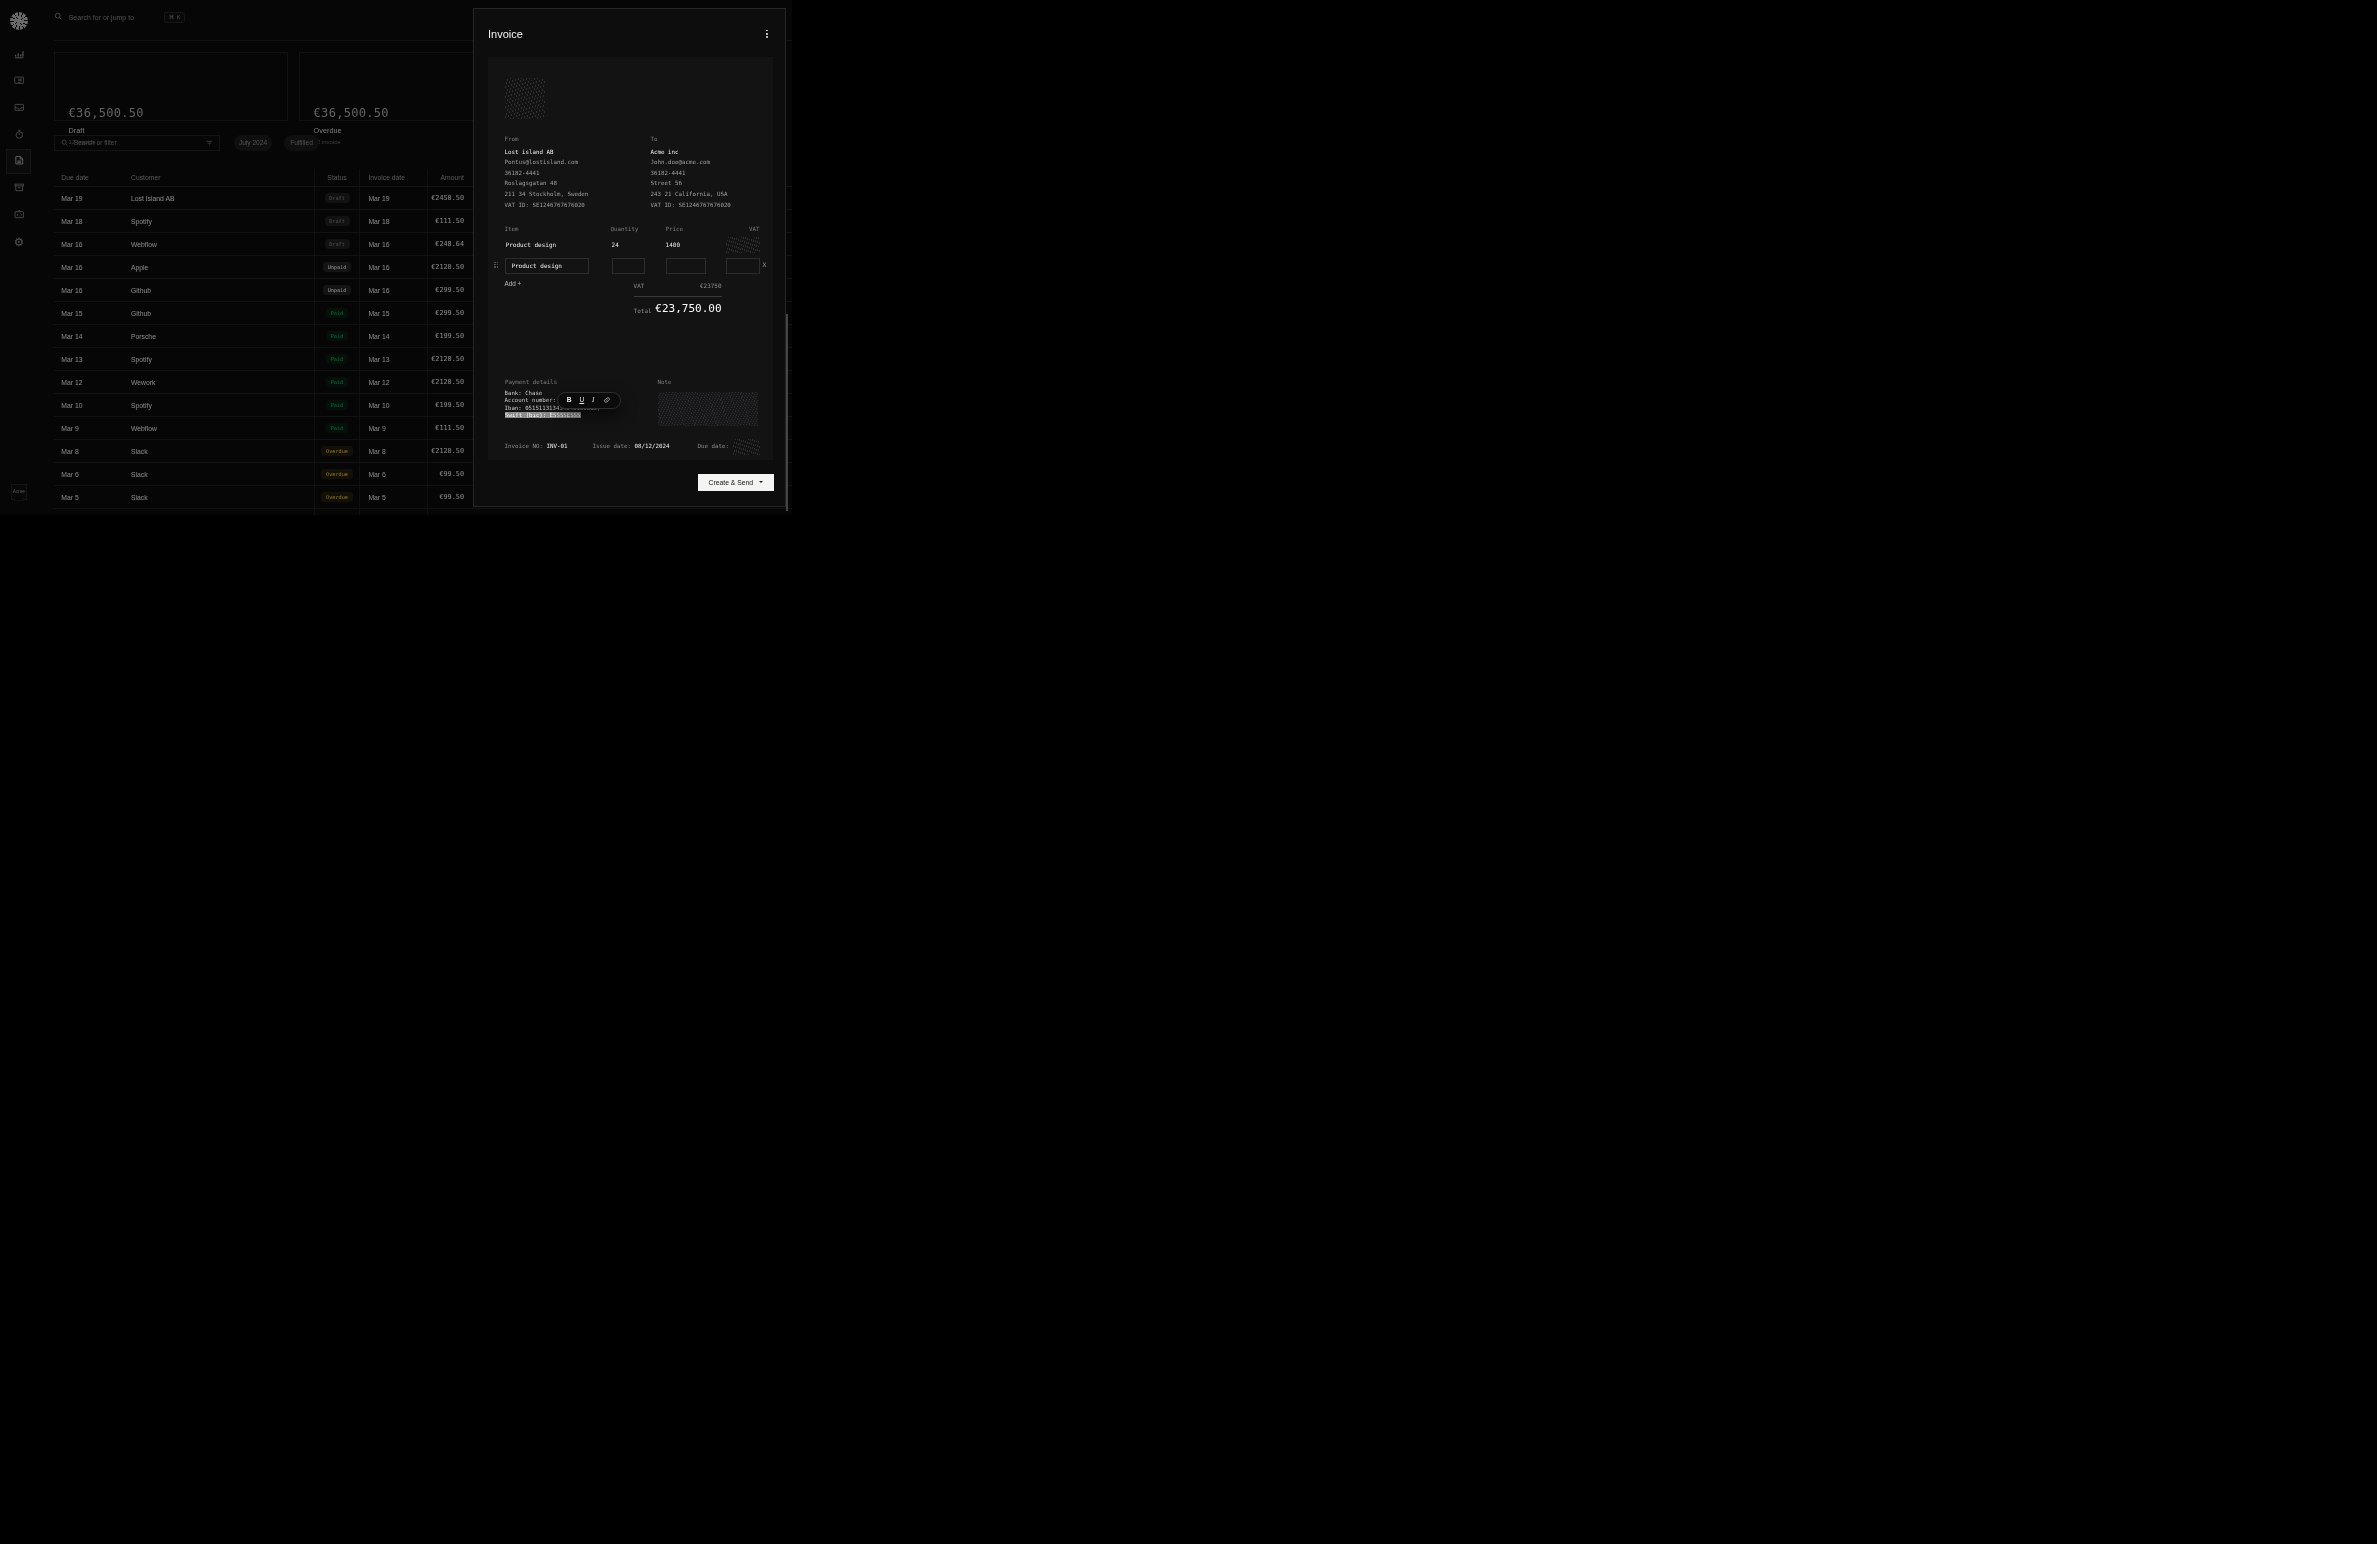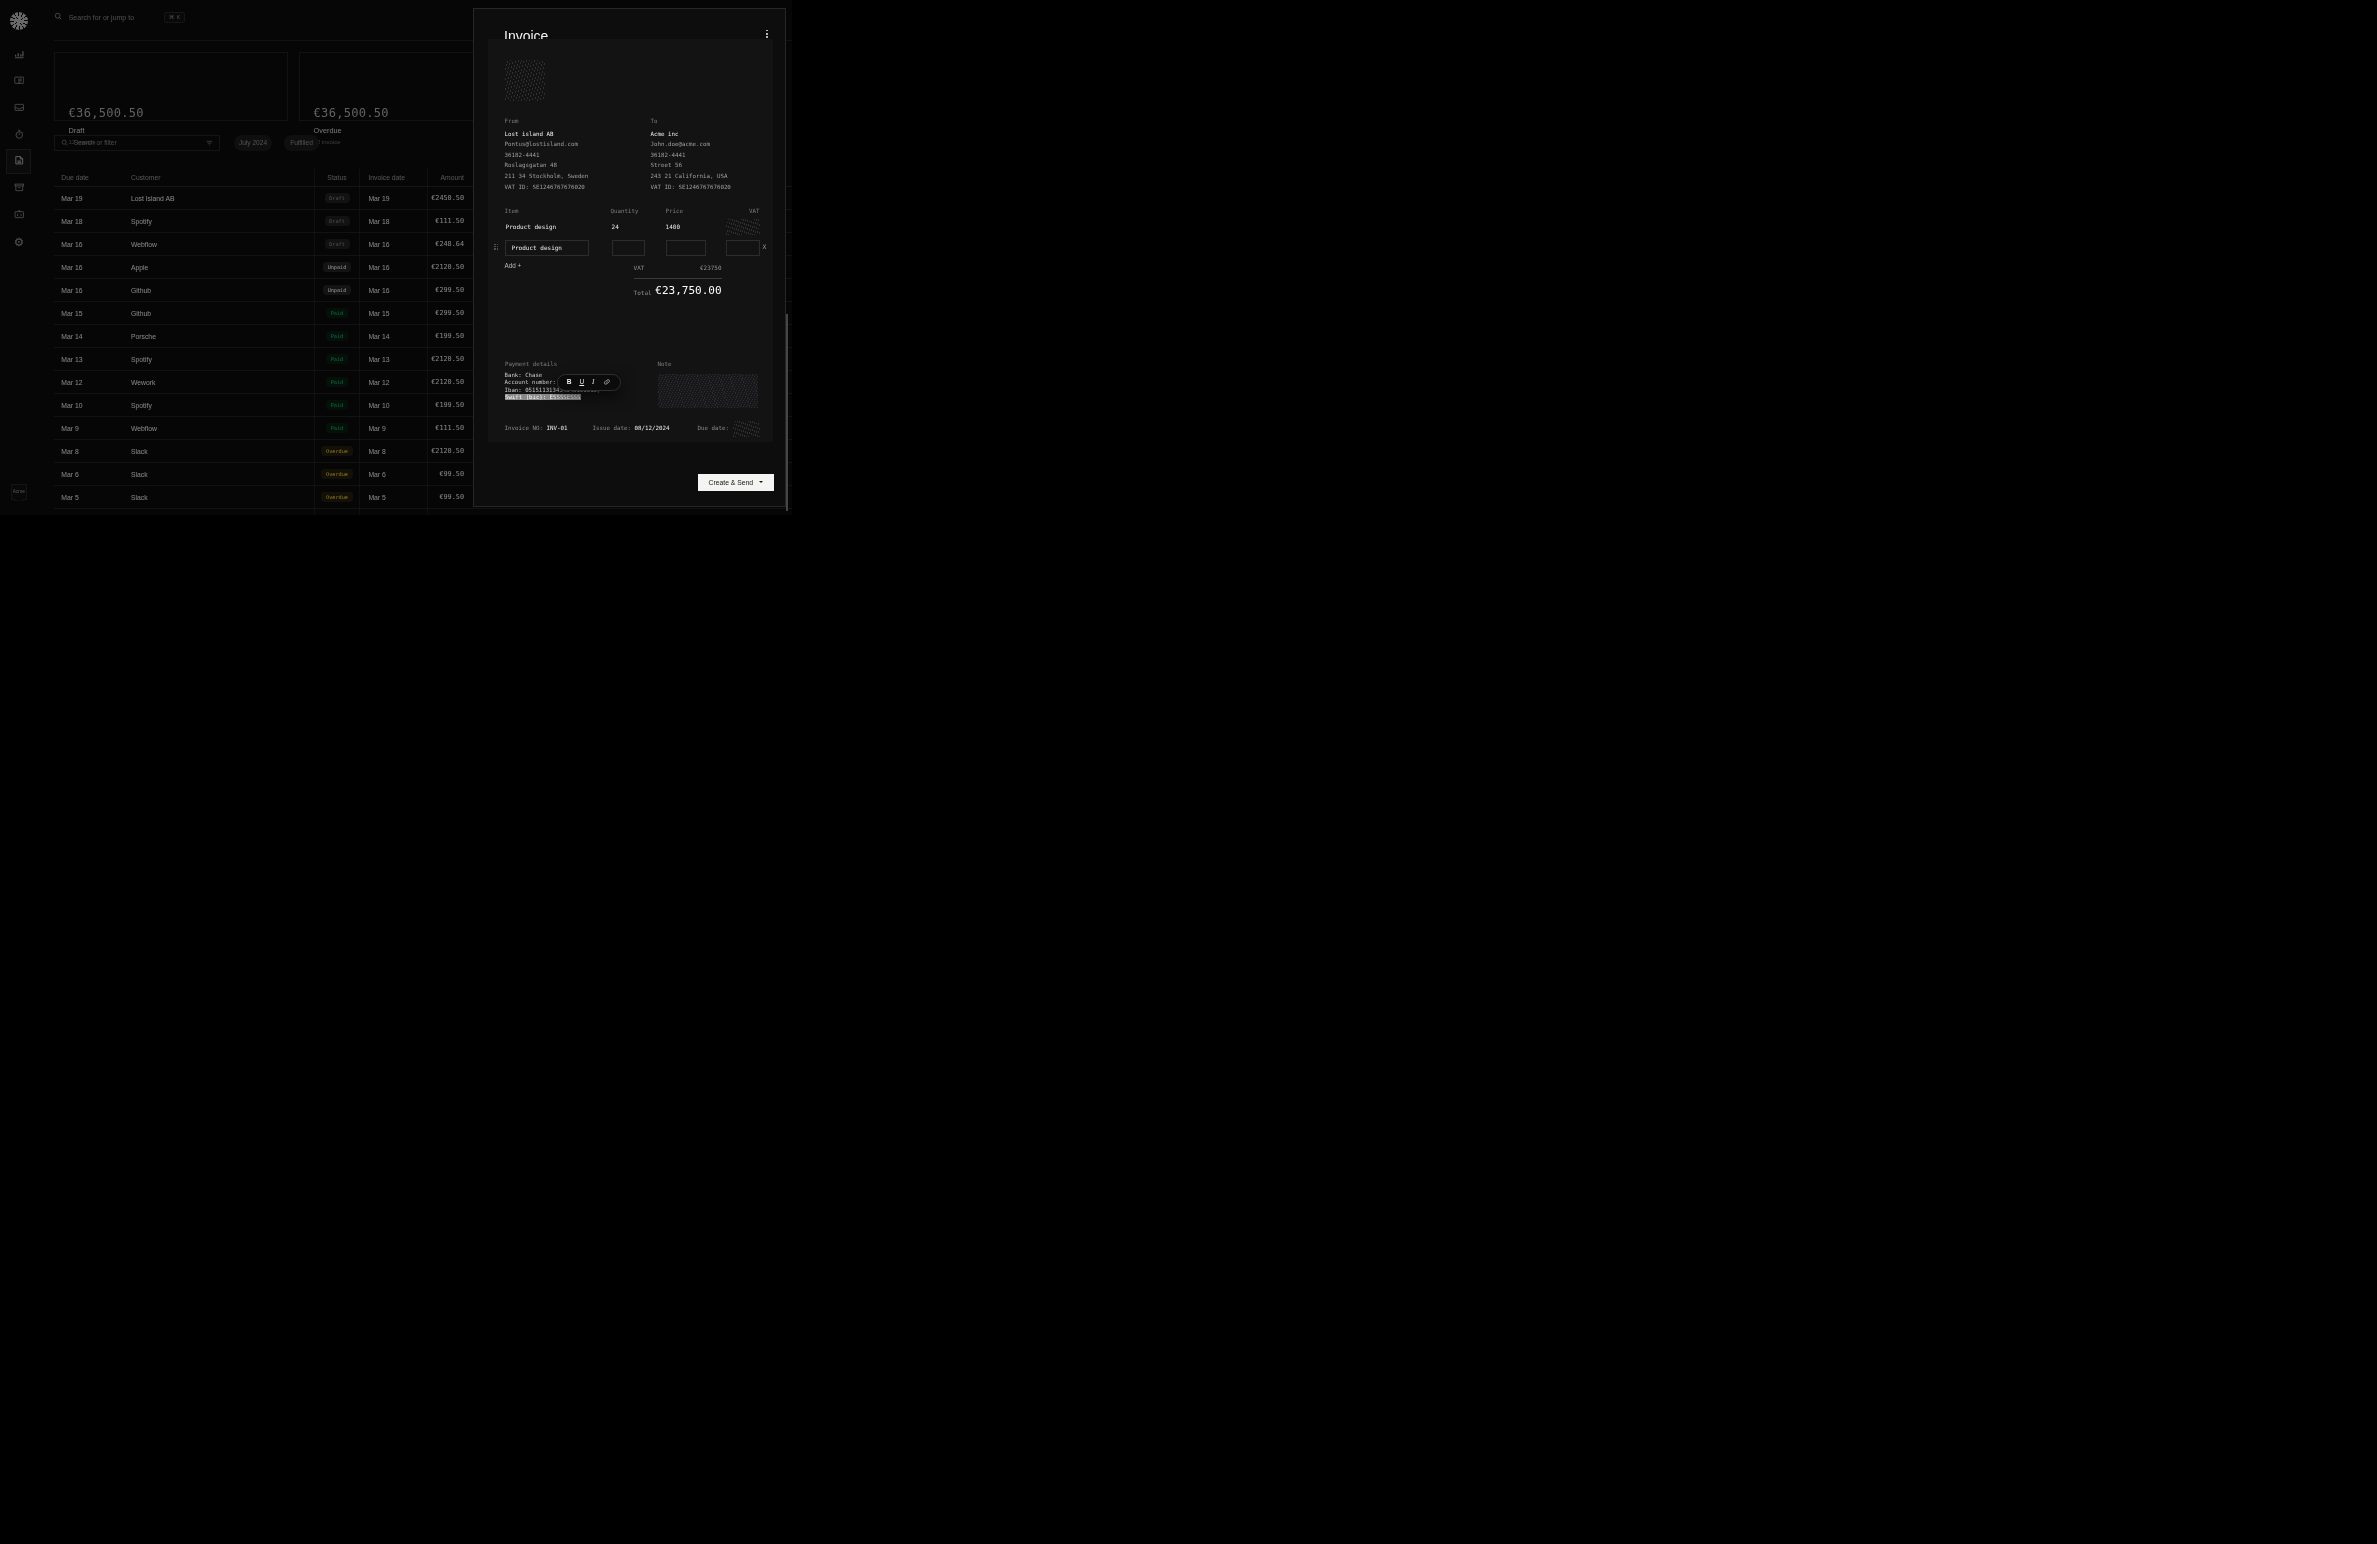--- a/index.html
+++ b/index.html
@@ -60,25 +60,25 @@
   .c-amt { border-left:0.5px solid #1d1d1d; justify-content:flex-end; }
   .badge { font-family:"DejaVu Sans Mono", monospace; font-size:5.2px; padding:2.1px 4.7px; border-radius:3.7px; }
   .st-draft { background:#1f1f1f; color:#8f8f8f; }
   .st-unpaid { background:#242424; color:#fafafa; }
   .st-paid { background:rgba(0,201,105,0.09); color:#00c969; }
   .st-overdue { background:rgba(255,208,43,0.09); color:#ffd02b; }
 
   
   .panel { position:absolute; left:473px; top:7.9px; width:313px; height:499px; background:#0d0d0e;
            border:0.5px solid #262626; z-index:20; }
-  .panel-title { position:absolute; left:30px; top:19px; font-size:14px; color:#f5f5f5; }
+  .panel-title { position:absolute; left:14px; top:19px; font-size:11px; color:#f5f5f5; }
   .kebab { position:absolute; right:17px; top:21px; display:flex; flex-direction:column; gap:1.6px; cursor:pointer; }
   .kebab i { width:1.6px; height:1.6px; border-radius:50%; background:#d6d6d6; }
 
-  .paper { position:absolute; left:13.6px; top:30px; width:285px; height:403px; background:#131314; }
+  .paper { position:absolute; left:13.6px; top:48px; width:285px; height:403px; background:#131314; }
   
   .hatch-logo { position:absolute; left:17px; top:21.5px; width:40px; height:41px;
                 background:repeating-linear-gradient(105deg, #303032 0 0.5px, transparent 0.5px 2.6px); }
   .addr { position:absolute; top:79px; width:121px; font-family:"DejaVu Sans Mono", monospace; }
   .addr .addr-label { font-size:5.8px; color:#7c7c7c; margin-bottom:4.7px; }
   .addr-line { font-size:5.8px; color:#9f9f9f; line-height:10.6px; white-space:nowrap; }
   .addr-first { color:#ededed; }
 
   .ihead { position:absolute; top:169px; font-size:5.8px; color:#7c7c7c; font-family:"DejaVu Sans Mono", monospace; }
   .ival { position:absolute; top:184px; font-size:6px; color:#ececec; font-family:"DejaVu Sans Mono", monospace; }

